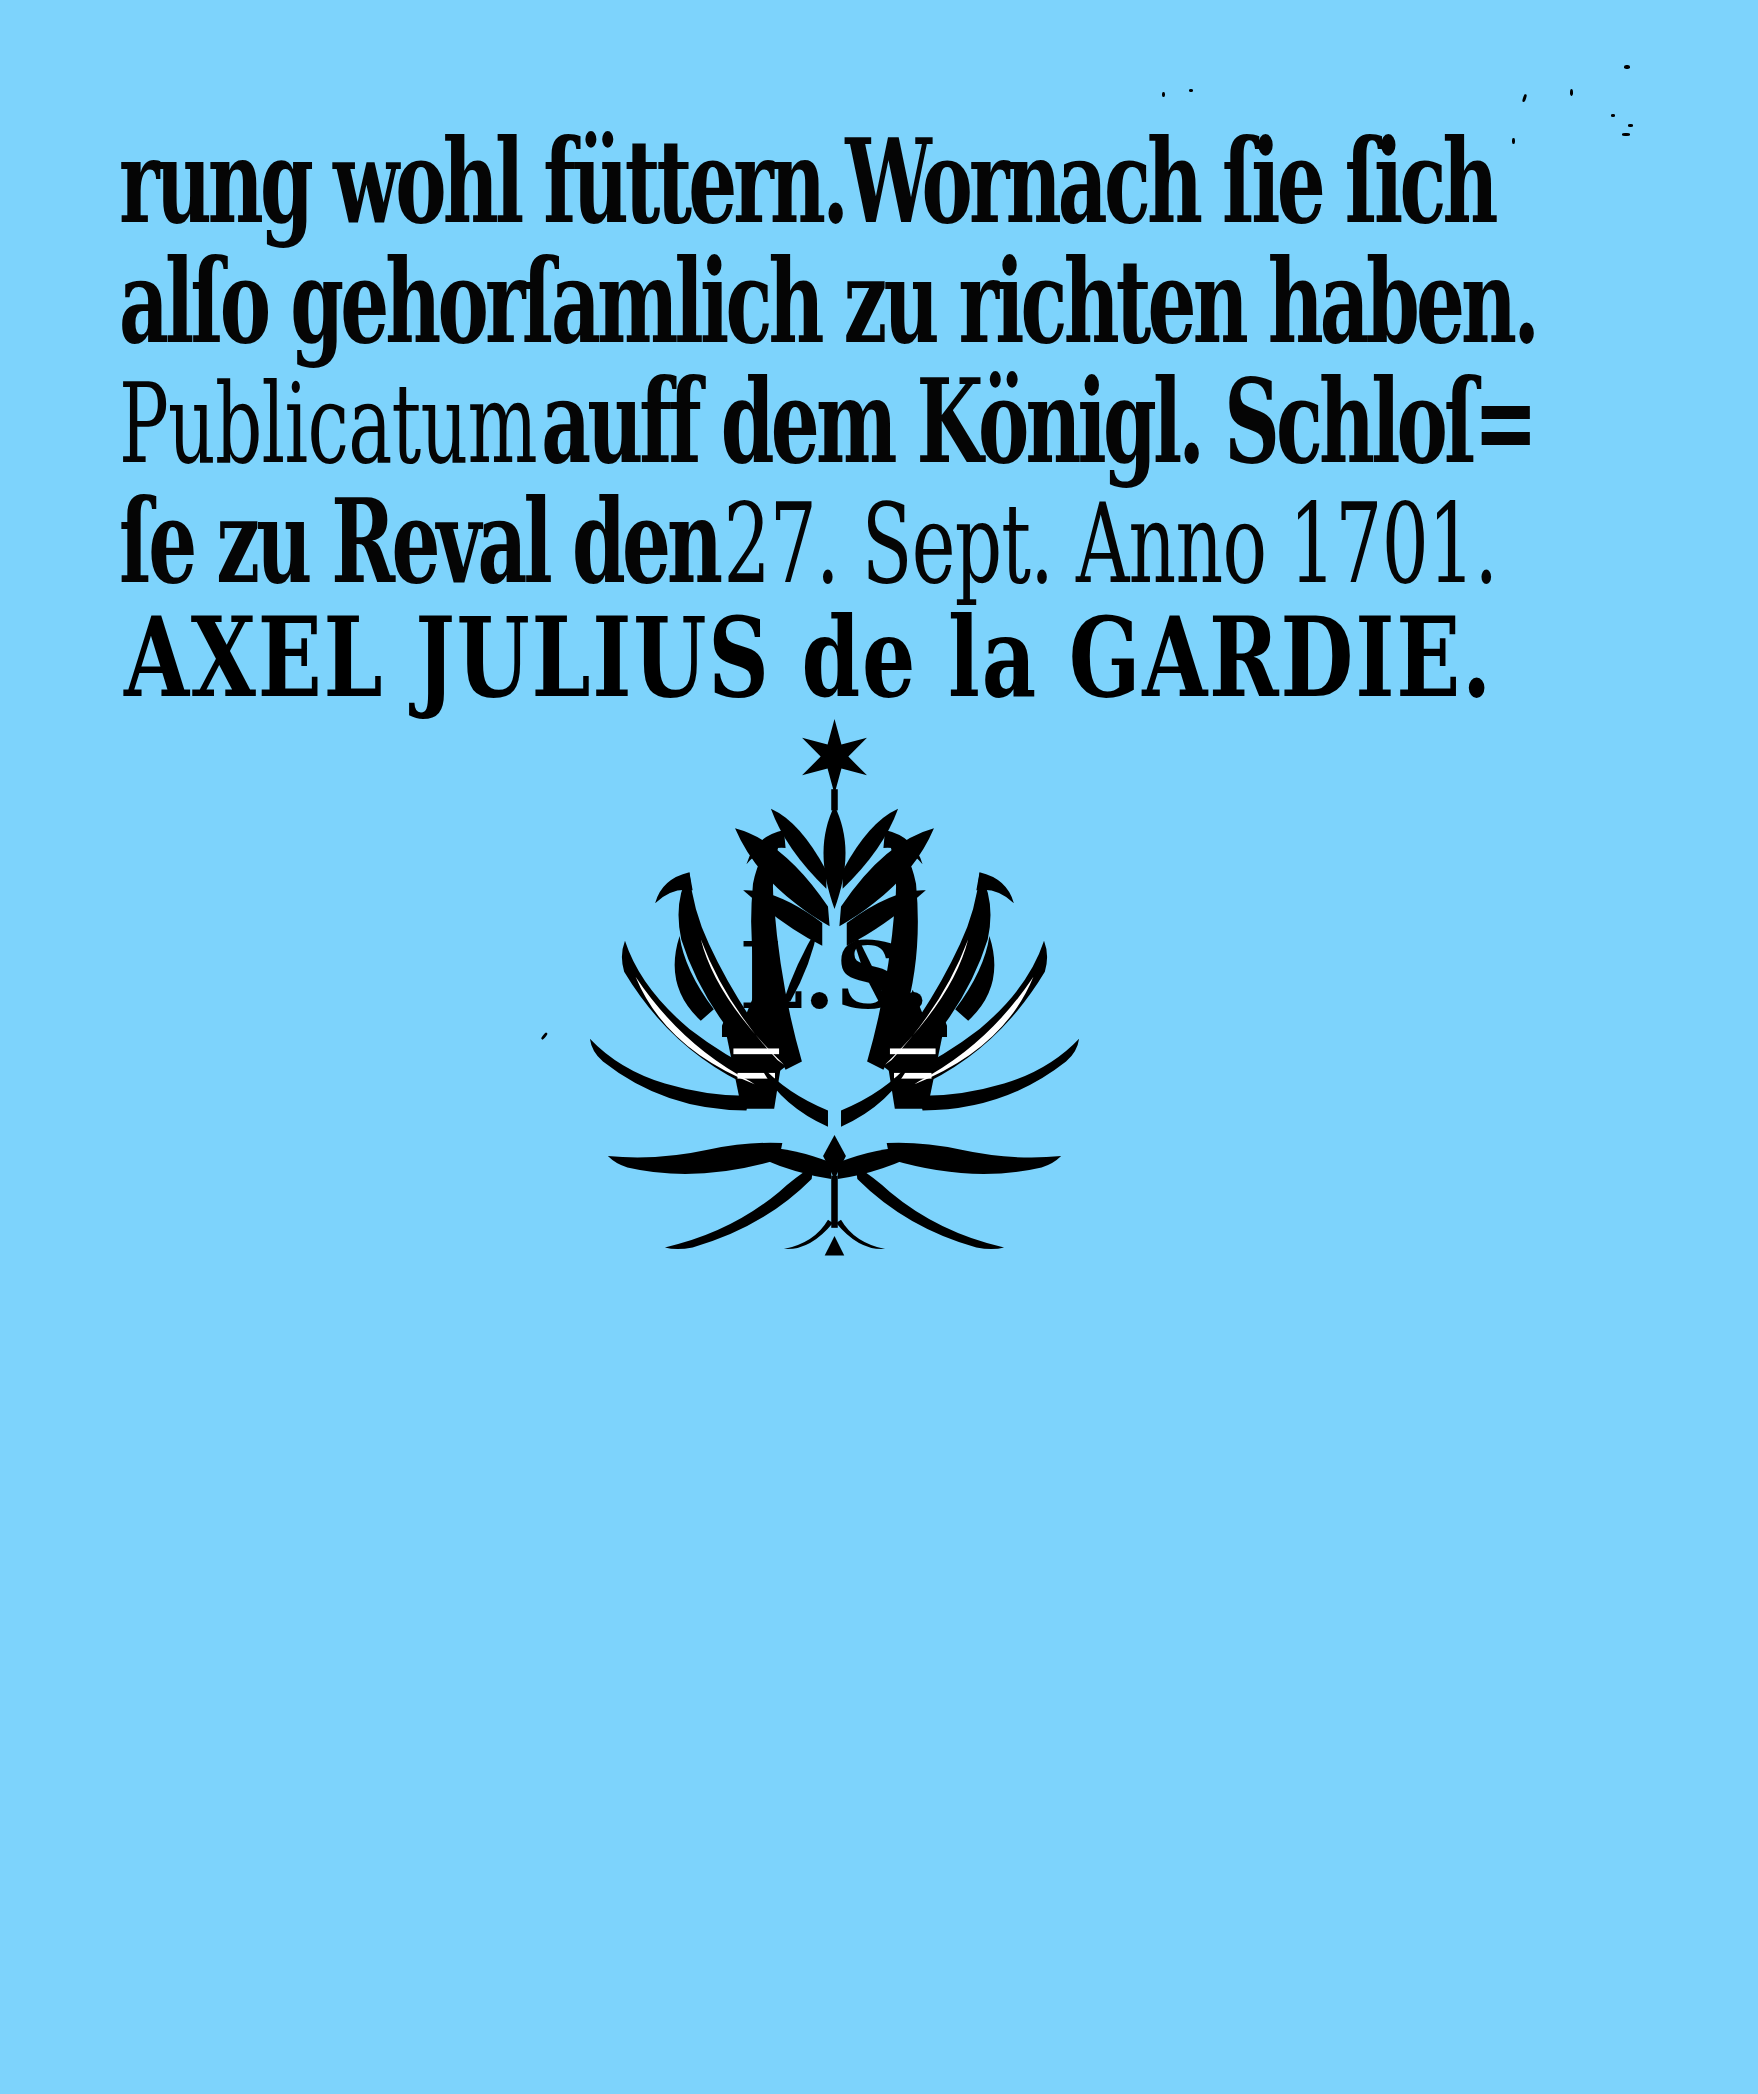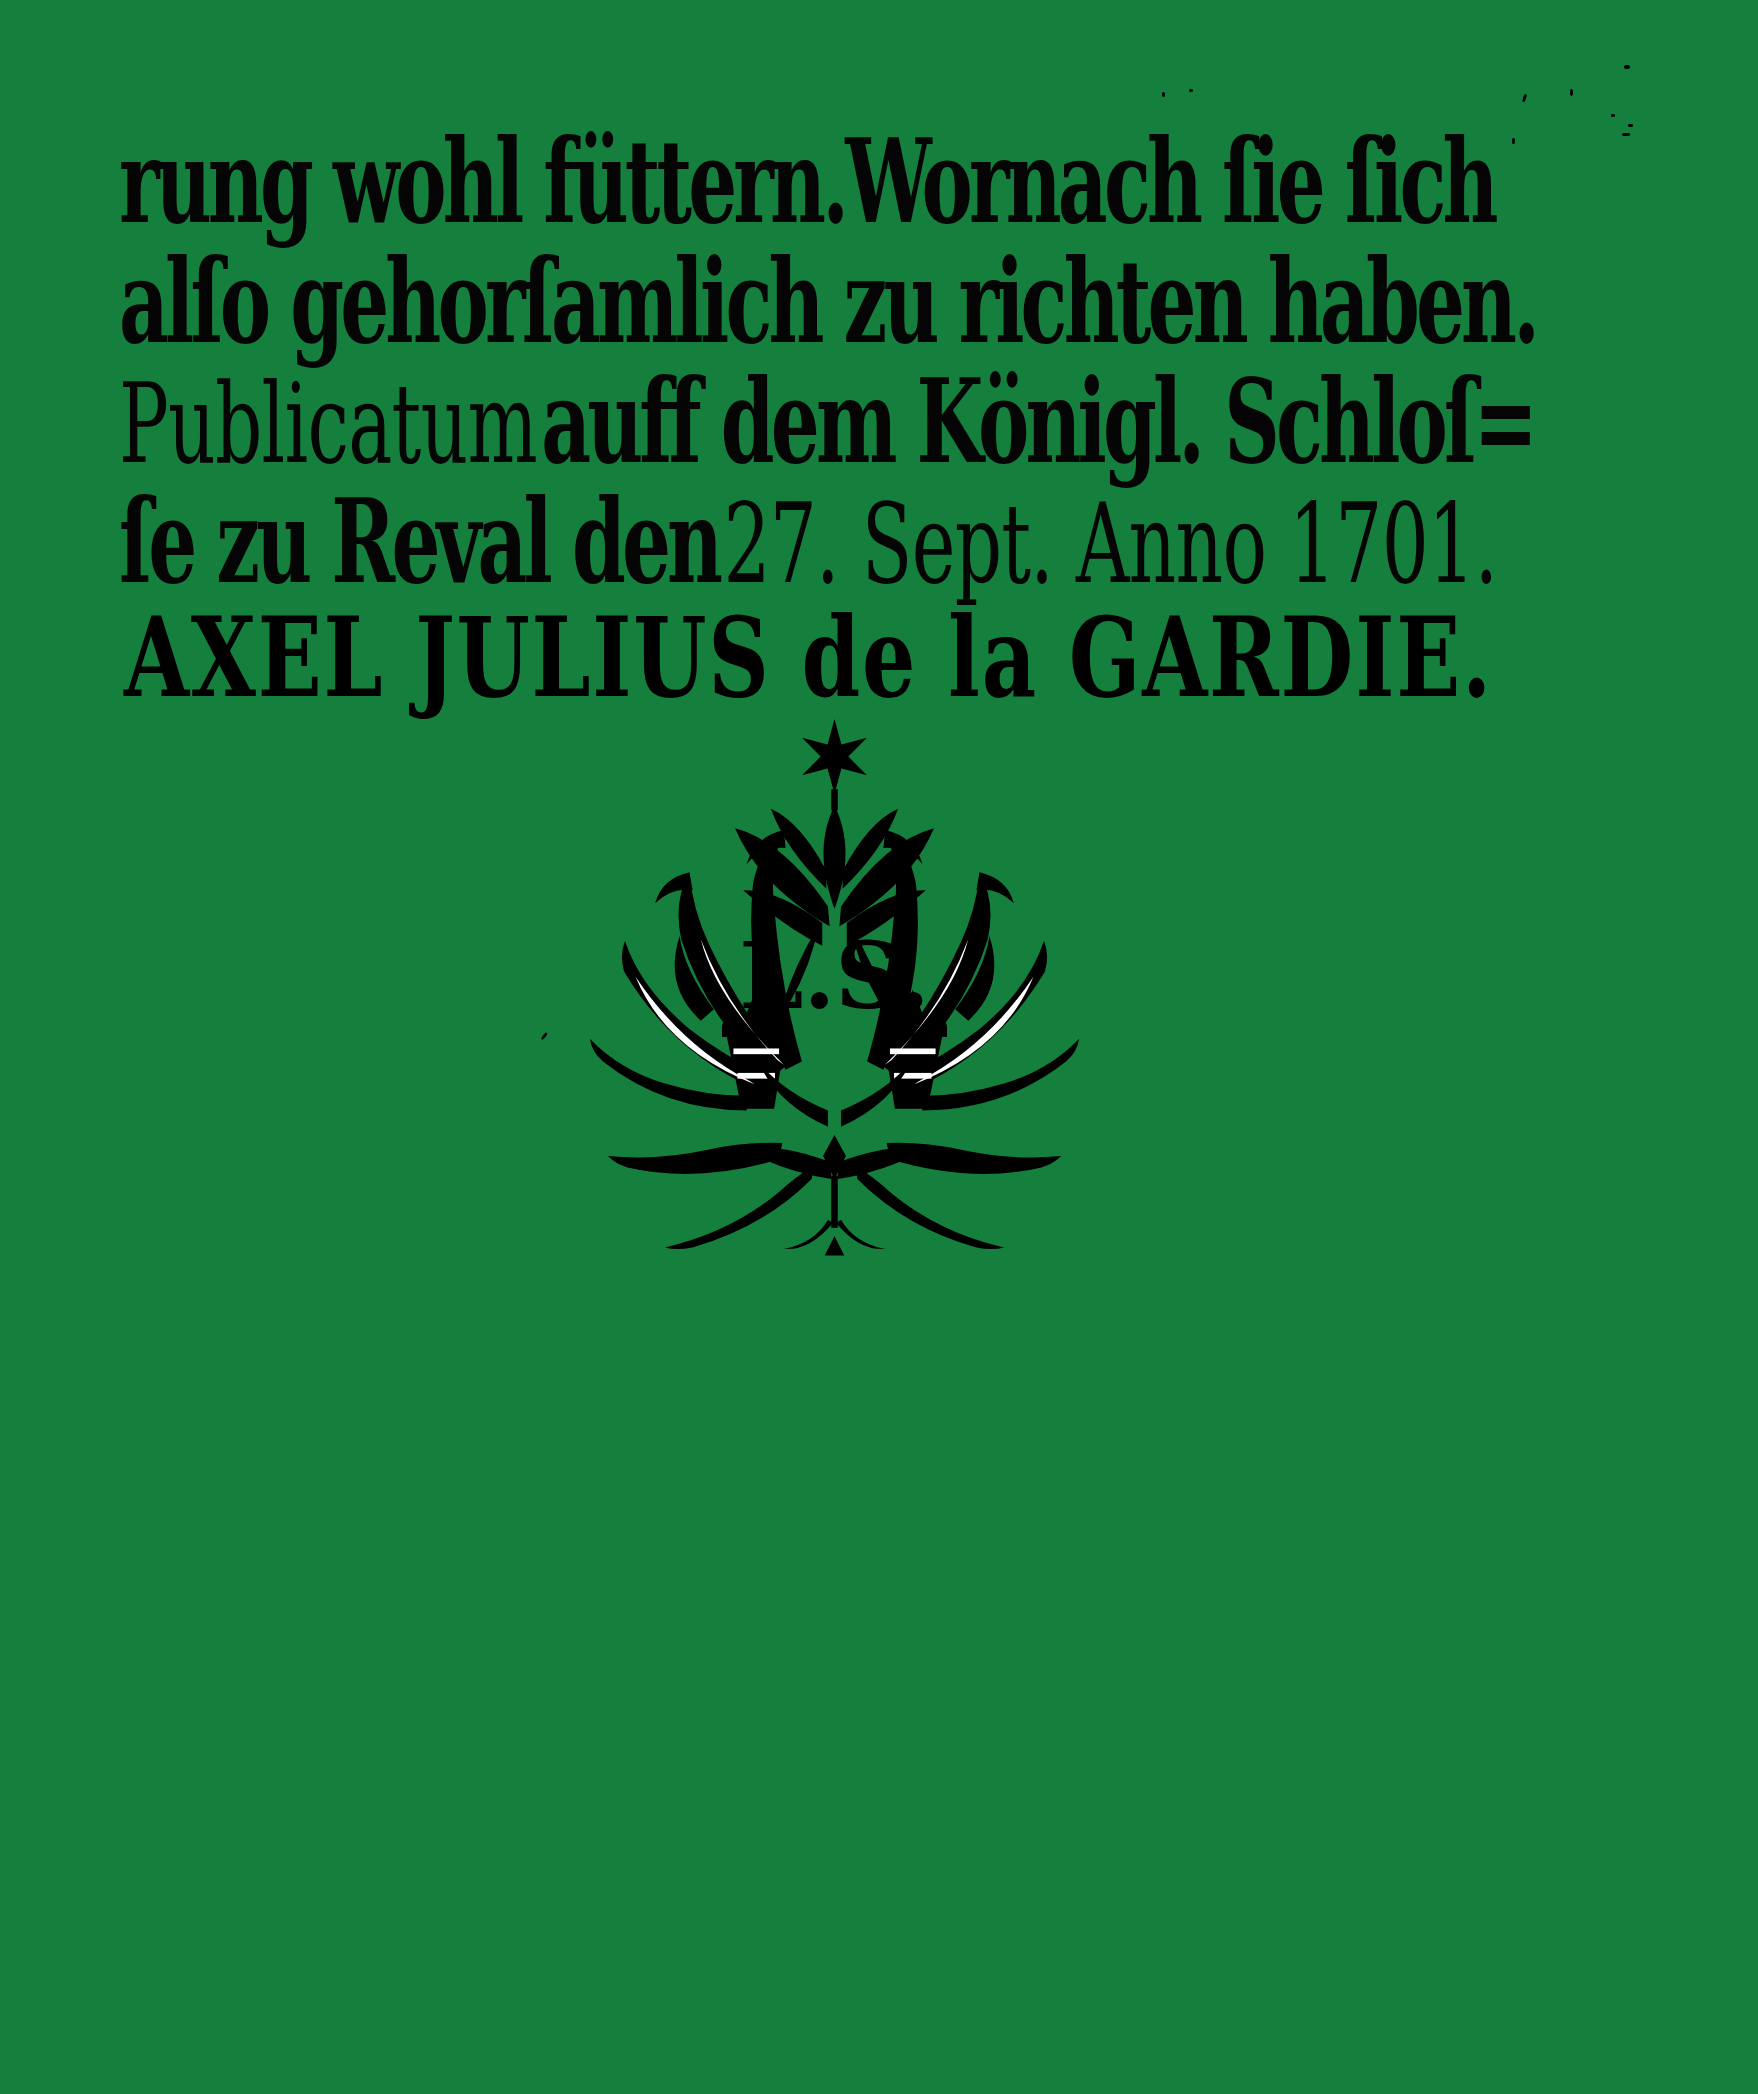--- a/index.html
+++ b/index.html
@@ -1,18 +1,18 @@
 <!DOCTYPE html>
 <html style="font-size:13.4px"><head>
 <meta charset="utf-8">
 <style>
   html, body { margin:0; padding:0; background:#e8e8e8; }
   .page {
     position:relative; width:1759px; height:2094px;
-    background:#15803d; overflow:hidden; color:#000;
+    background:#7dd3fc; overflow:hidden; color:#000;
     font-family:"DejaVu Serif", serif;
   }
   .textcol { position:absolute; left:119px; width:1353px; }
   .tline {
     position:absolute; left:0; width:100%;
     white-space:nowrap; line-height:1;
     transform-origin:0 0; transform:scaleY(1.5);
     color:#050505;
   }
   .fraktur { font-weight:bold; letter-spacing:-0.05em; font-size:77px; }

